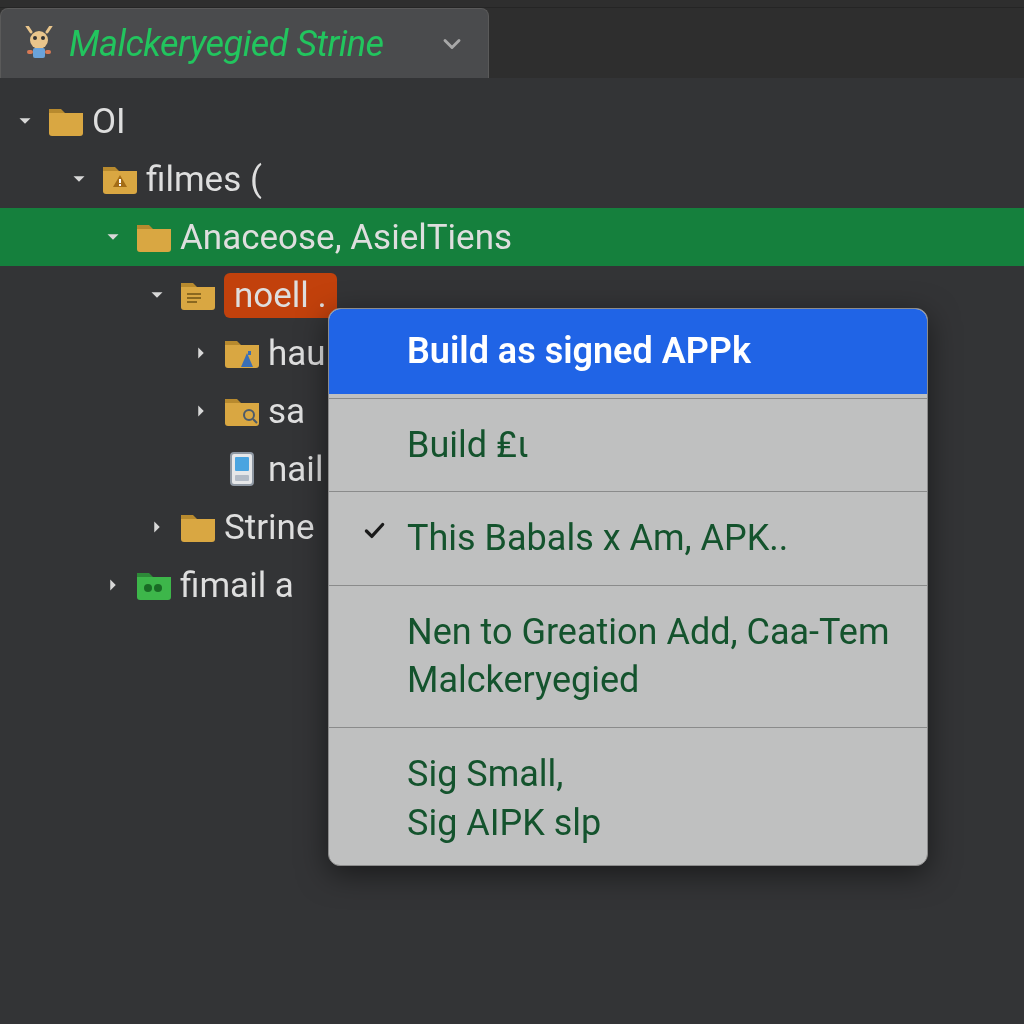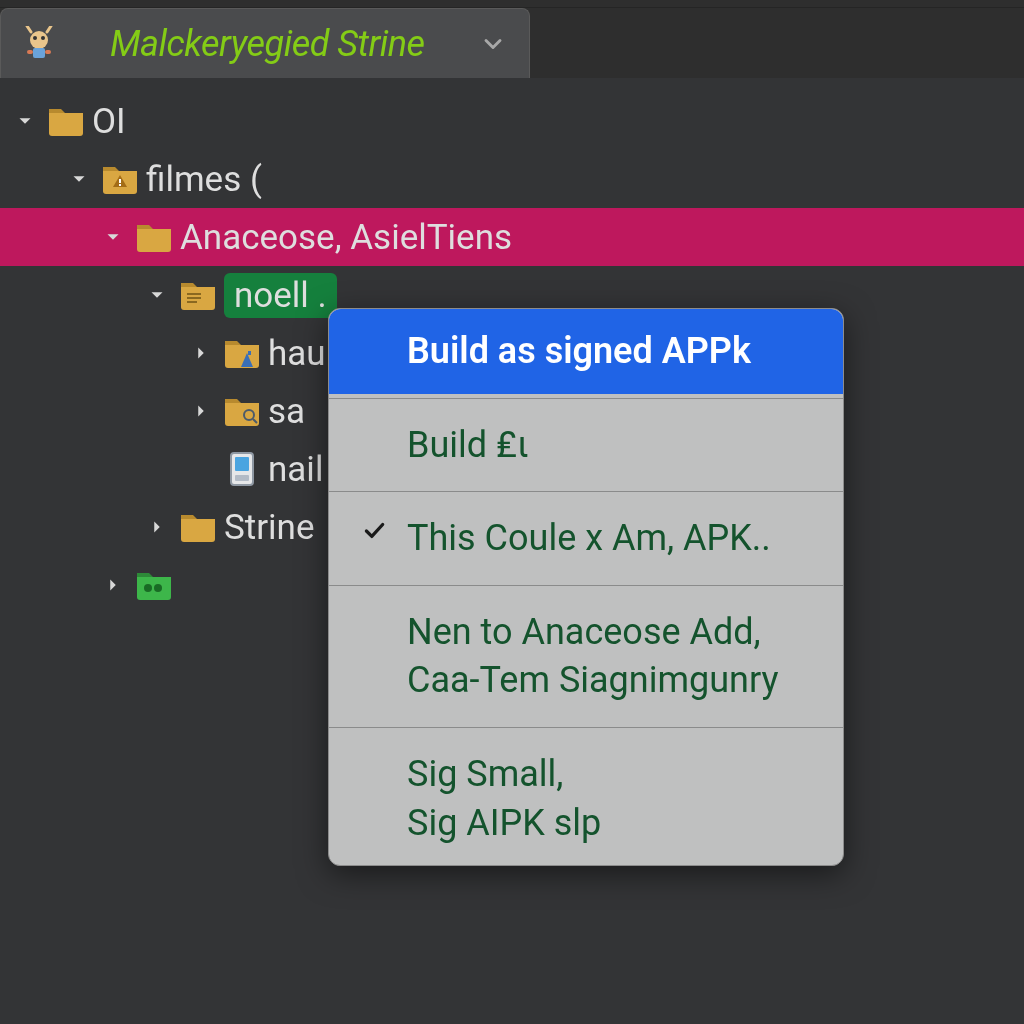--- a/index.html
+++ b/index.html
@@ -28,26 +28,25 @@
     padding: 10px 20px;
     margin-left: 0;
     height: 70px;
     gap: 12px;
   }
   .tab .icon-wrap {
     width: 36px; height: 36px;
     display: flex; align-items: center; justify-content: center;
   }
   .tab-title {
-    color: #84cc16;
+    color: #22c55e;
     font-style: italic;
     font-size: 36px;
     font-weight: 400;
     letter-spacing: -0.5px;
-    margin-left: 41px;
   }
   .tab-chevron {
     margin-left: 40px;
     width: 32px; height: 32px;
     display: flex; align-items: center; justify-content: center;
     color: #a8a8a8;
   }
   
   .tree-panel {
     background: #333436;
@@ -60,25 +59,25 @@
     display: flex;
     align-items: center;
     height: 58px;
     padding-left: 4px;
     gap: 6px;
     color: #dedede;
     font-size: 35px;
     position: relative;
   }
   .tree-row.selected {
-    background: #be185d;
+    background: #15803d;
     text-align: right;
   }
   .tree-row.ctxrow .label-box {
-    background: #15803d;
+    background: #c2410c;
     border-radius: 6px;
     padding: 2px 10px;
   }
   
   .disclosure {
     width: 30px; height: 30px;
     display: flex; align-items: center; justify-content: center;
     color: #d8d8d8;
   }
   .disclosure svg, .tab-chevron svg { display:block; }
@@ -94,21 +93,21 @@
   .ind0 { padding-left: 10px; }
   .ind1 { padding-left: 64px; }
   .ind2 { padding-left: 98px; }
   .ind3 { padding-left: 142px; }
   .ind4 { padding-left: 186px; }
   
   .context-menu {
     position: absolute;
     left: 328px;
     top: 230px;
-    width: 516px;
+    width: 600px;
     background: #bfc0c0;
     border: 1px solid #8c8c8c;
     border-radius: 12px;
     box-shadow: 0 8px 30px rgba(0,0,0,0.5);
     overflow: hidden;
   }
   .menu-item {
     padding: 18px 30px;
     font-size: 36px;
     color: #14532d;
@@ -310,20 +309,21 @@
         </svg>
     </span>
     <span class="folder-icon">
       <svg width="38" height="32" viewBox="0 0 38 32">
           <path class="folder-green-dark" d="M2 4h12l4 4h8v4H2z"></path>
           <path class="folder-green" d="M2 8h34v20a3 3 0 0 1-3 3H5a3 3 0 0 1-3-3z"></path>
           <circle cx="13" cy="19" r="4" fill="#196b25"></circle>
           <circle cx="23" cy="19" r="4" fill="#196b25"></circle>
         </svg>
     </span>
+    <span class="tree-label">fimail a</span>
   </div>
 
   <div class="context-menu">
     <div class="menu-item highlighted">
       <span class="check-col"></span>
       <span class="menu-text">Build as signed APPk</span>
     </div>
     <div class="menu-sep-wrap">
         <div class="menu-sep"></div>
       </div>
@@ -333,28 +333,28 @@
     </div>
     <div class="menu-sep-wrap">
         <div class="menu-sep"></div>
       </div>
     <div class="menu-item">
       <span class="check-col">
         <svg width="26" height="26" viewBox="0 0 24 24">
             <path d="M5 12l5 5L20 6" stroke="#1a1a1a" stroke-width="3" fill="none" stroke-linecap="round" stroke-linejoin="round"></path>
           </svg>
       </span>
-      <span class="menu-text">This Coule x Am, APK..</span>
+      <span class="menu-text">This Babals x Am, APK..</span>
     </div>
     <div class="menu-sep-wrap">
         <div class="menu-sep"></div>
       </div>
     <div class="menu-item">
       <span class="check-col"></span>
-      <span class="menu-text">Nen to Anaceose Add, Caa-Tem Siagnimgunry</span>
+      <span class="menu-text">Nen to Greation Add, Caa-Tem Malckeryegied</span>
     </div>
     <div class="menu-sep-wrap">
         <div class="menu-sep"></div>
       </div>
     <div class="menu-item">
       <span class="check-col"></span>
       <span class="menu-text" style="white-space:pre-line">Sig Small,
 Sig AIPK slp</span>
     </div>
   </div>

